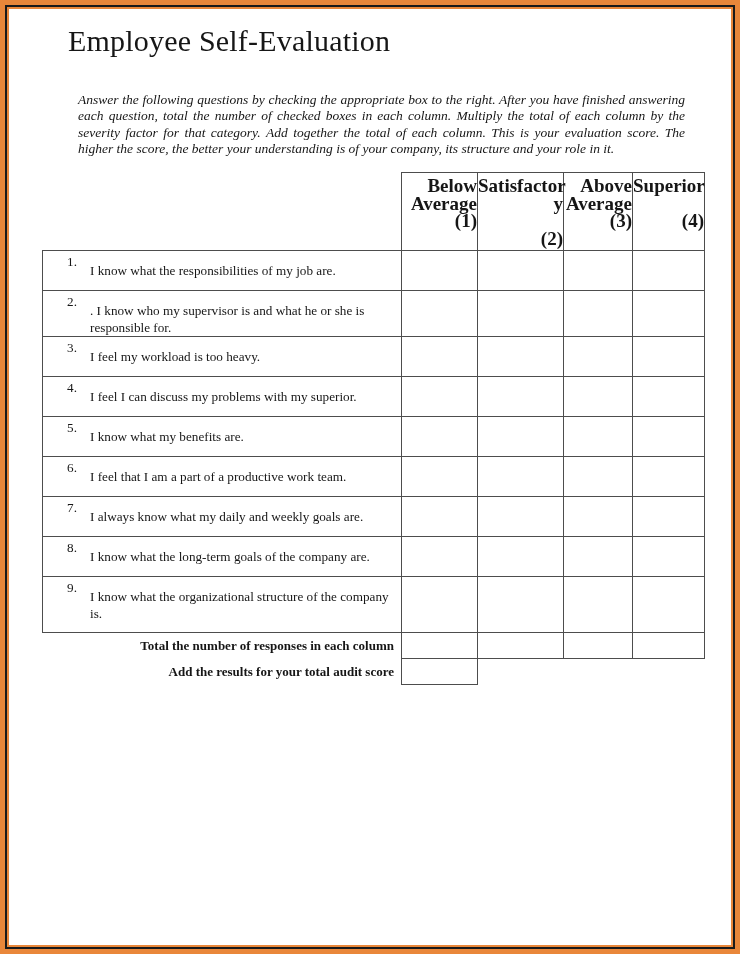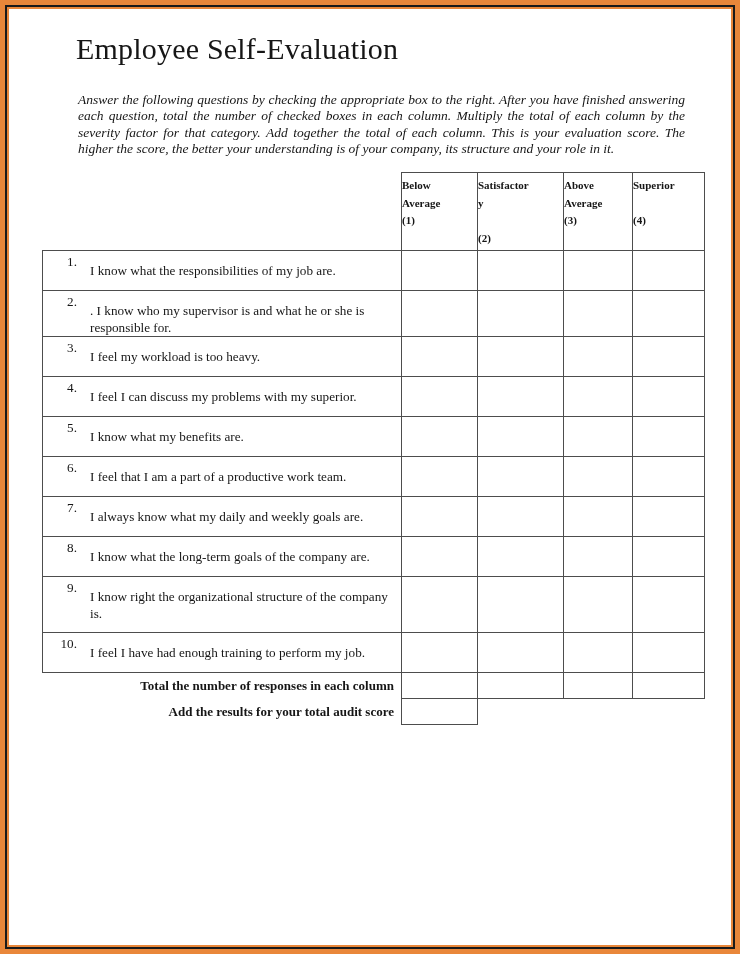--- a/index.html
+++ b/index.html
@@ -17,21 +17,21 @@
     font-family:"Liberation Serif","DejaVu Serif",serif;
     color:var(--ink);
   }
   .frame{position:absolute;pointer-events:none;}
   .f1{inset:0;border:5px solid var(--orange);}
   .f2{inset:5px;border:2px solid #1a1a1a;}
   .f3{inset:7px;border:2px solid var(--orange);}
 
   .title{
     position:absolute;
-    left:68px;top:24px;margin:8px;
+    left:68px;top:24px;margin:0;
     font-size:30px;font-weight:normal;
     letter-spacing:0.2px;
     white-space:nowrap;
   }
   .intro{
     position:absolute;
     left:62px;top:76px;margin:16px;
     width:607px;
     font-style:italic;
     font-size:13.5px;
@@ -46,22 +46,22 @@
     table-layout:fixed;
     width:662px;
     font-family:"Liberation Serif","DejaVu Serif",serif;
     color:var(--ink);
   }
   .eval-table th,.eval-table td{border:1.5px solid var(--tb);padding:0;}
   .eval-table .cell-none{border:none;}
   th.col-head{
     height:73px;vertical-align:top;
     padding-top:4px;
-    font-size:11px;font-weight:bold;
-    line-height:17.5px;text-align:left;
+    font-size:19px;font-weight:bold;
+    line-height:17.5px;text-align:right;
   }
   tr.q-row>td{height:36px;}
   tr.q-row.tall>td{height:52px;}
   td.q-cell{
     vertical-align:top;
     padding:3px 4px 0 8px;
     font-size:13.2px;line-height:16.5px;
   }
   .q-wrap{display:flex;align-items:flex-start;}
   .q-num{flex:0 0 26px;text-align:right;margin-right:13px;}
@@ -217,33 +217,21 @@
           </td>
           <td class="a-cell"></td>
           <td class="a-cell"></td>
           <td class="a-cell"></td>
           <td class="a-cell"></td>
         </tr>
         <tr class="q-row tall">
           <td class="q-cell">
             <div class="q-wrap">
               <span class="q-num">9.</span>
-              <span class="q-text">I know right the organizational structure of the company is.</span>
-            </div>
-          </td>
-          <td class="a-cell"></td>
-          <td class="a-cell"></td>
-          <td class="a-cell"></td>
-          <td class="a-cell"></td>
-        </tr>
-        <tr class="q-row">
-          <td class="q-cell">
-            <div class="q-wrap">
-              <span class="q-num">10.</span>
-              <span class="q-text">I feel I have had enough training to perform my job.</span>
+              <span class="q-text">I know what the organizational structure of the company is.</span>
             </div>
           </td>
           <td class="a-cell"></td>
           <td class="a-cell"></td>
           <td class="a-cell"></td>
           <td class="a-cell"></td>
         </tr>
       </tbody>
     <tbody id="footer-body">
         <tr class="f-row">

